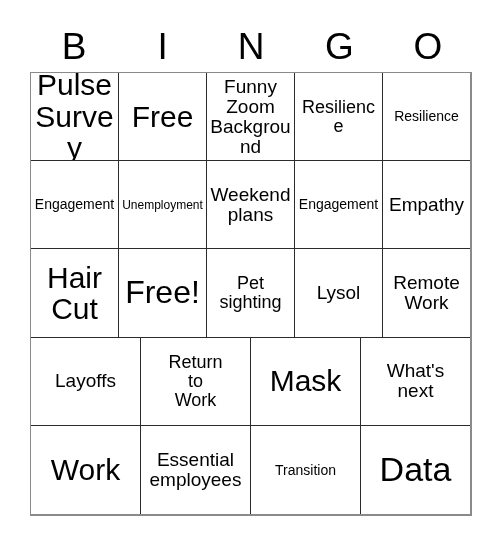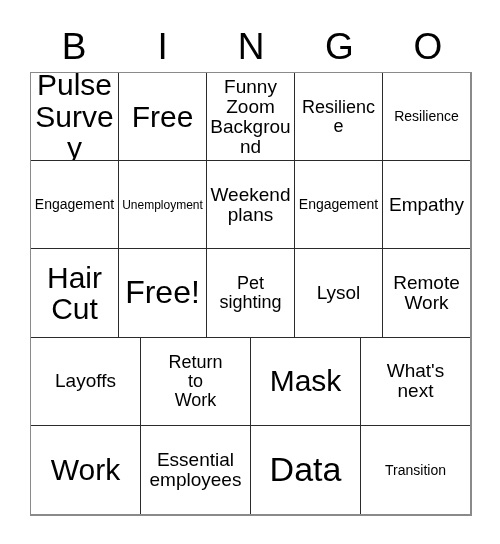--- a/index.html
+++ b/index.html
@@ -133,18 +133,18 @@
       </div>
       <div class="bingo-row">
         <div class="bingo-cell fs-xl">Layoffs</div>
         <div class="bingo-cell fs-lg">Return<br>to<br>Work</div>
         <div class="bingo-cell fs-3xl">Mask</div>
         <div class="bingo-cell fs-xl">What's<br>next</div>
       </div>
       <div class="bingo-row">
         <div class="bingo-cell fs-3xl">Work</div>
         <div class="bingo-cell fs-sm">Essential<br>employees</div>
+        <div class="bingo-cell fs-md">Transition</div>
         <div class="bingo-cell fs-5xl">Data</div>
-        <div class="bingo-cell fs-md">Transition</div>
       </div>
     </div>
 
 </div>
 
 </body></html>

